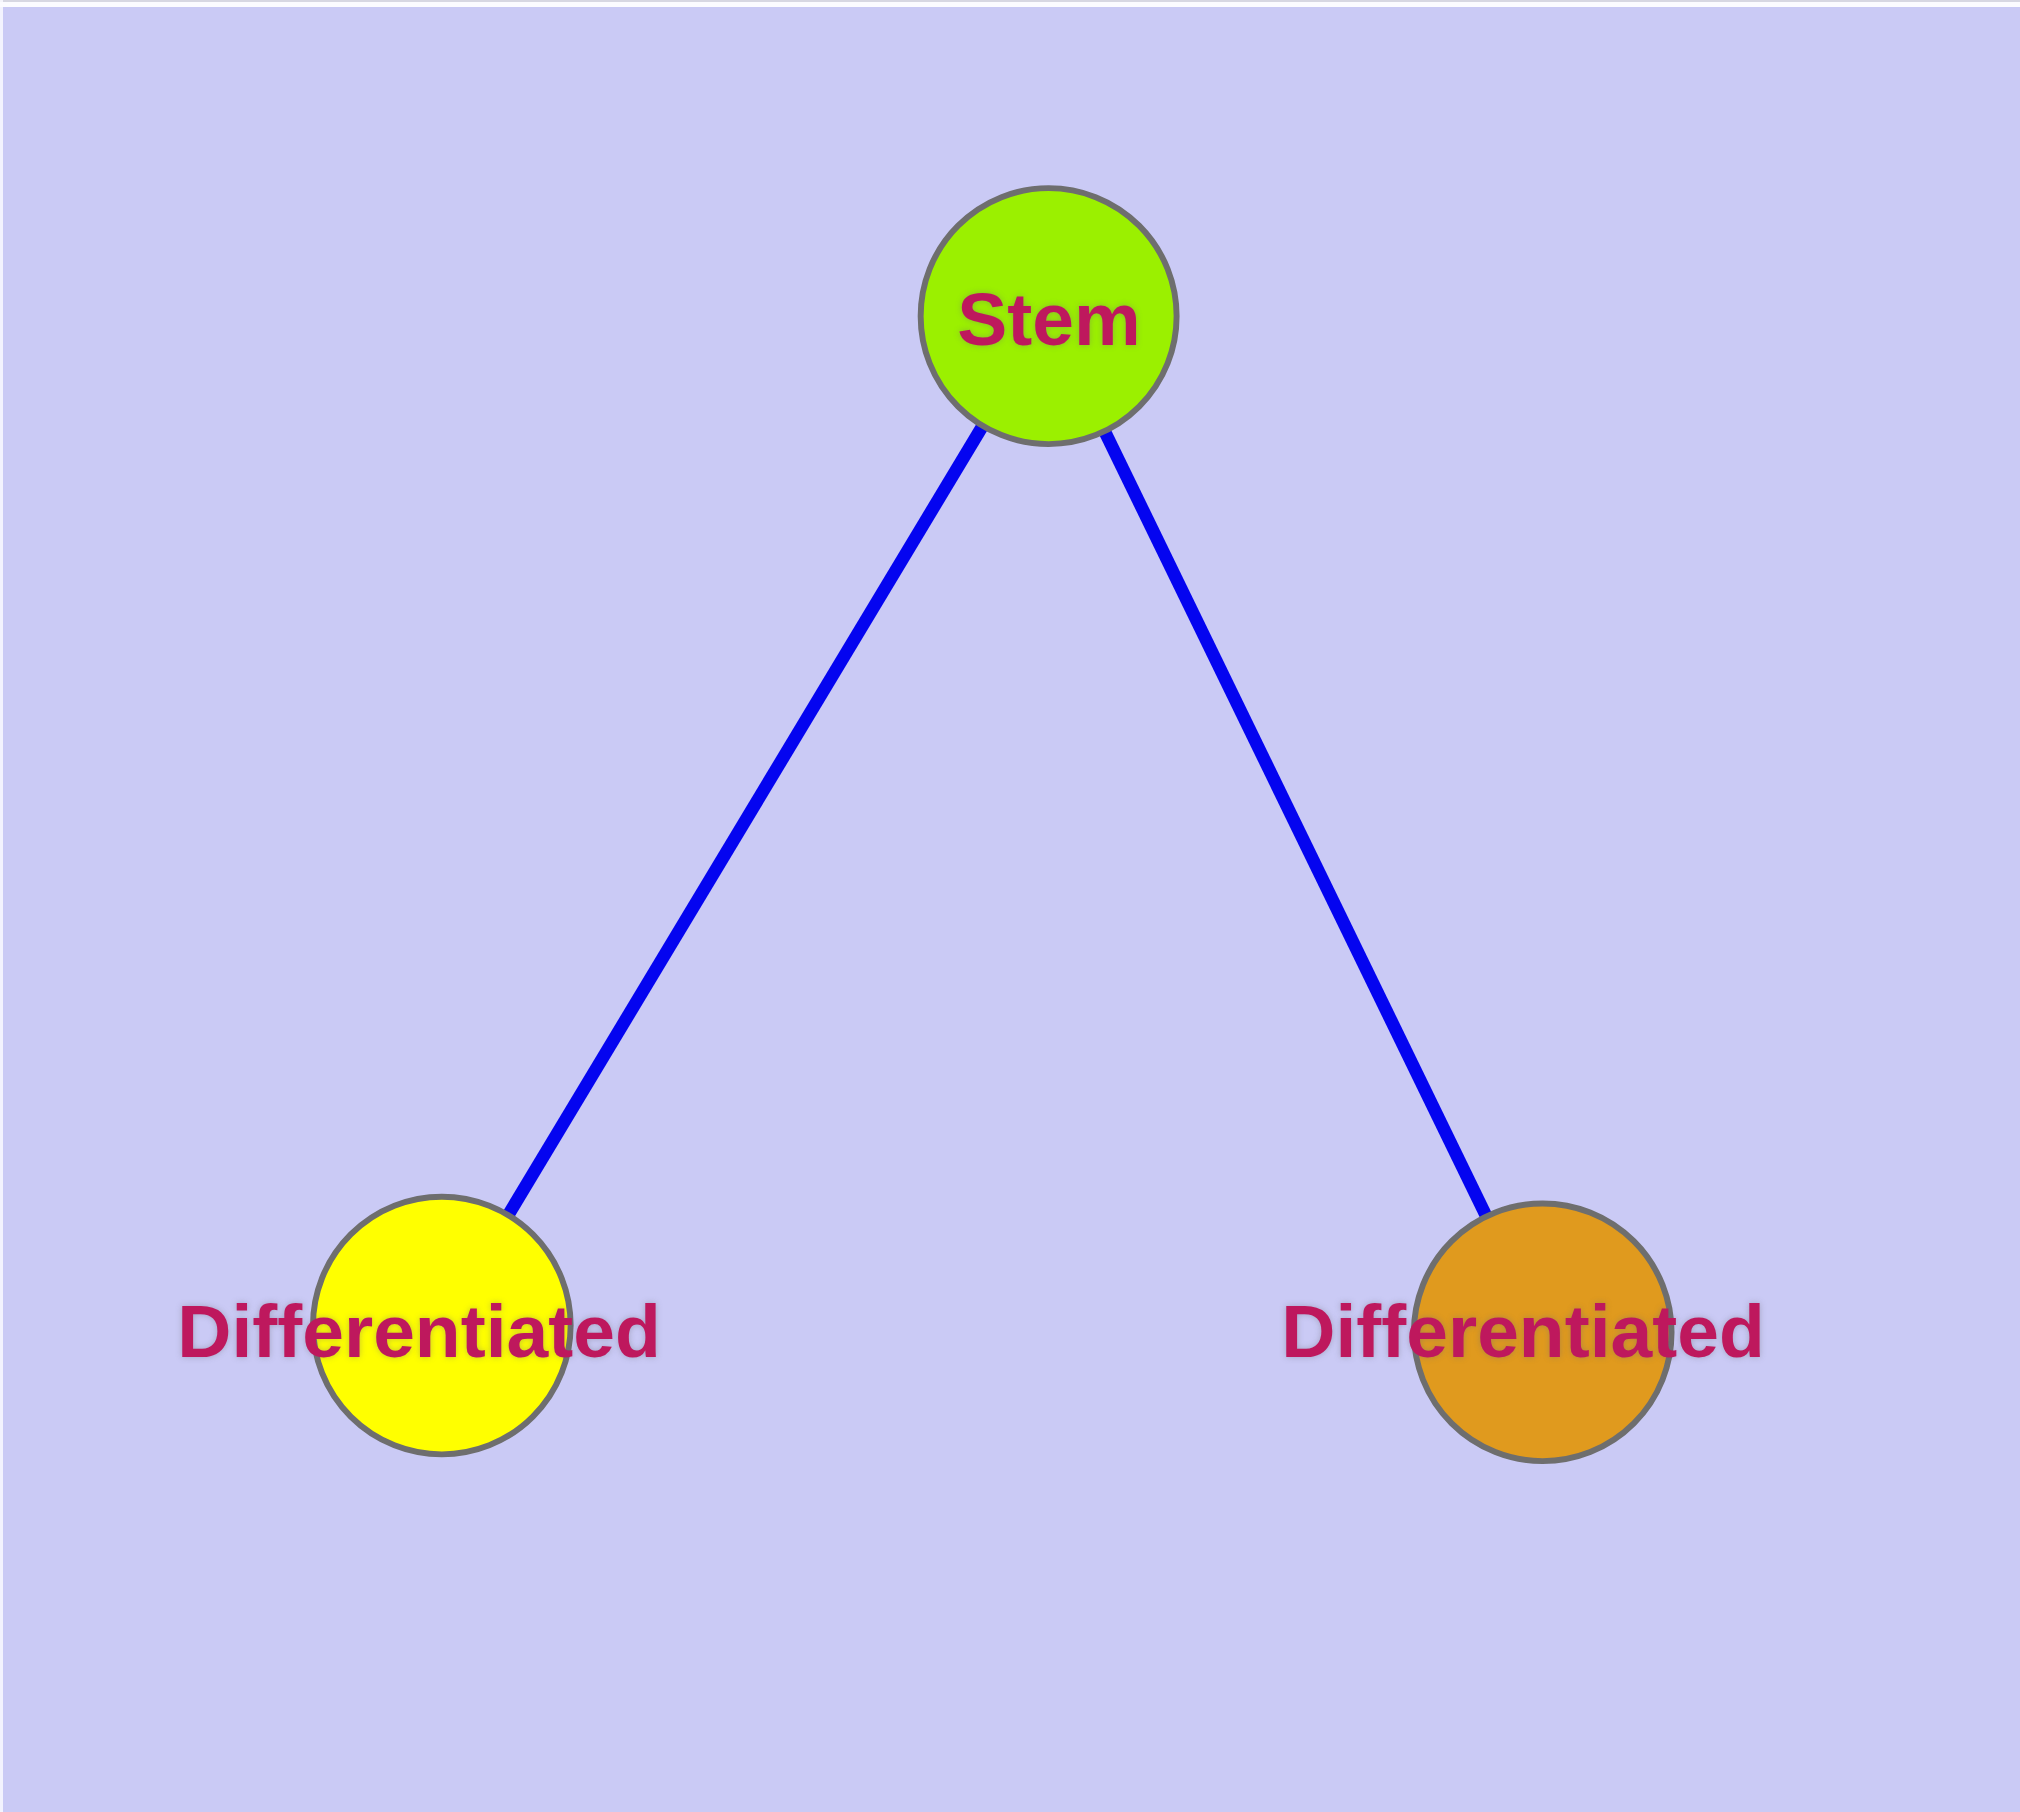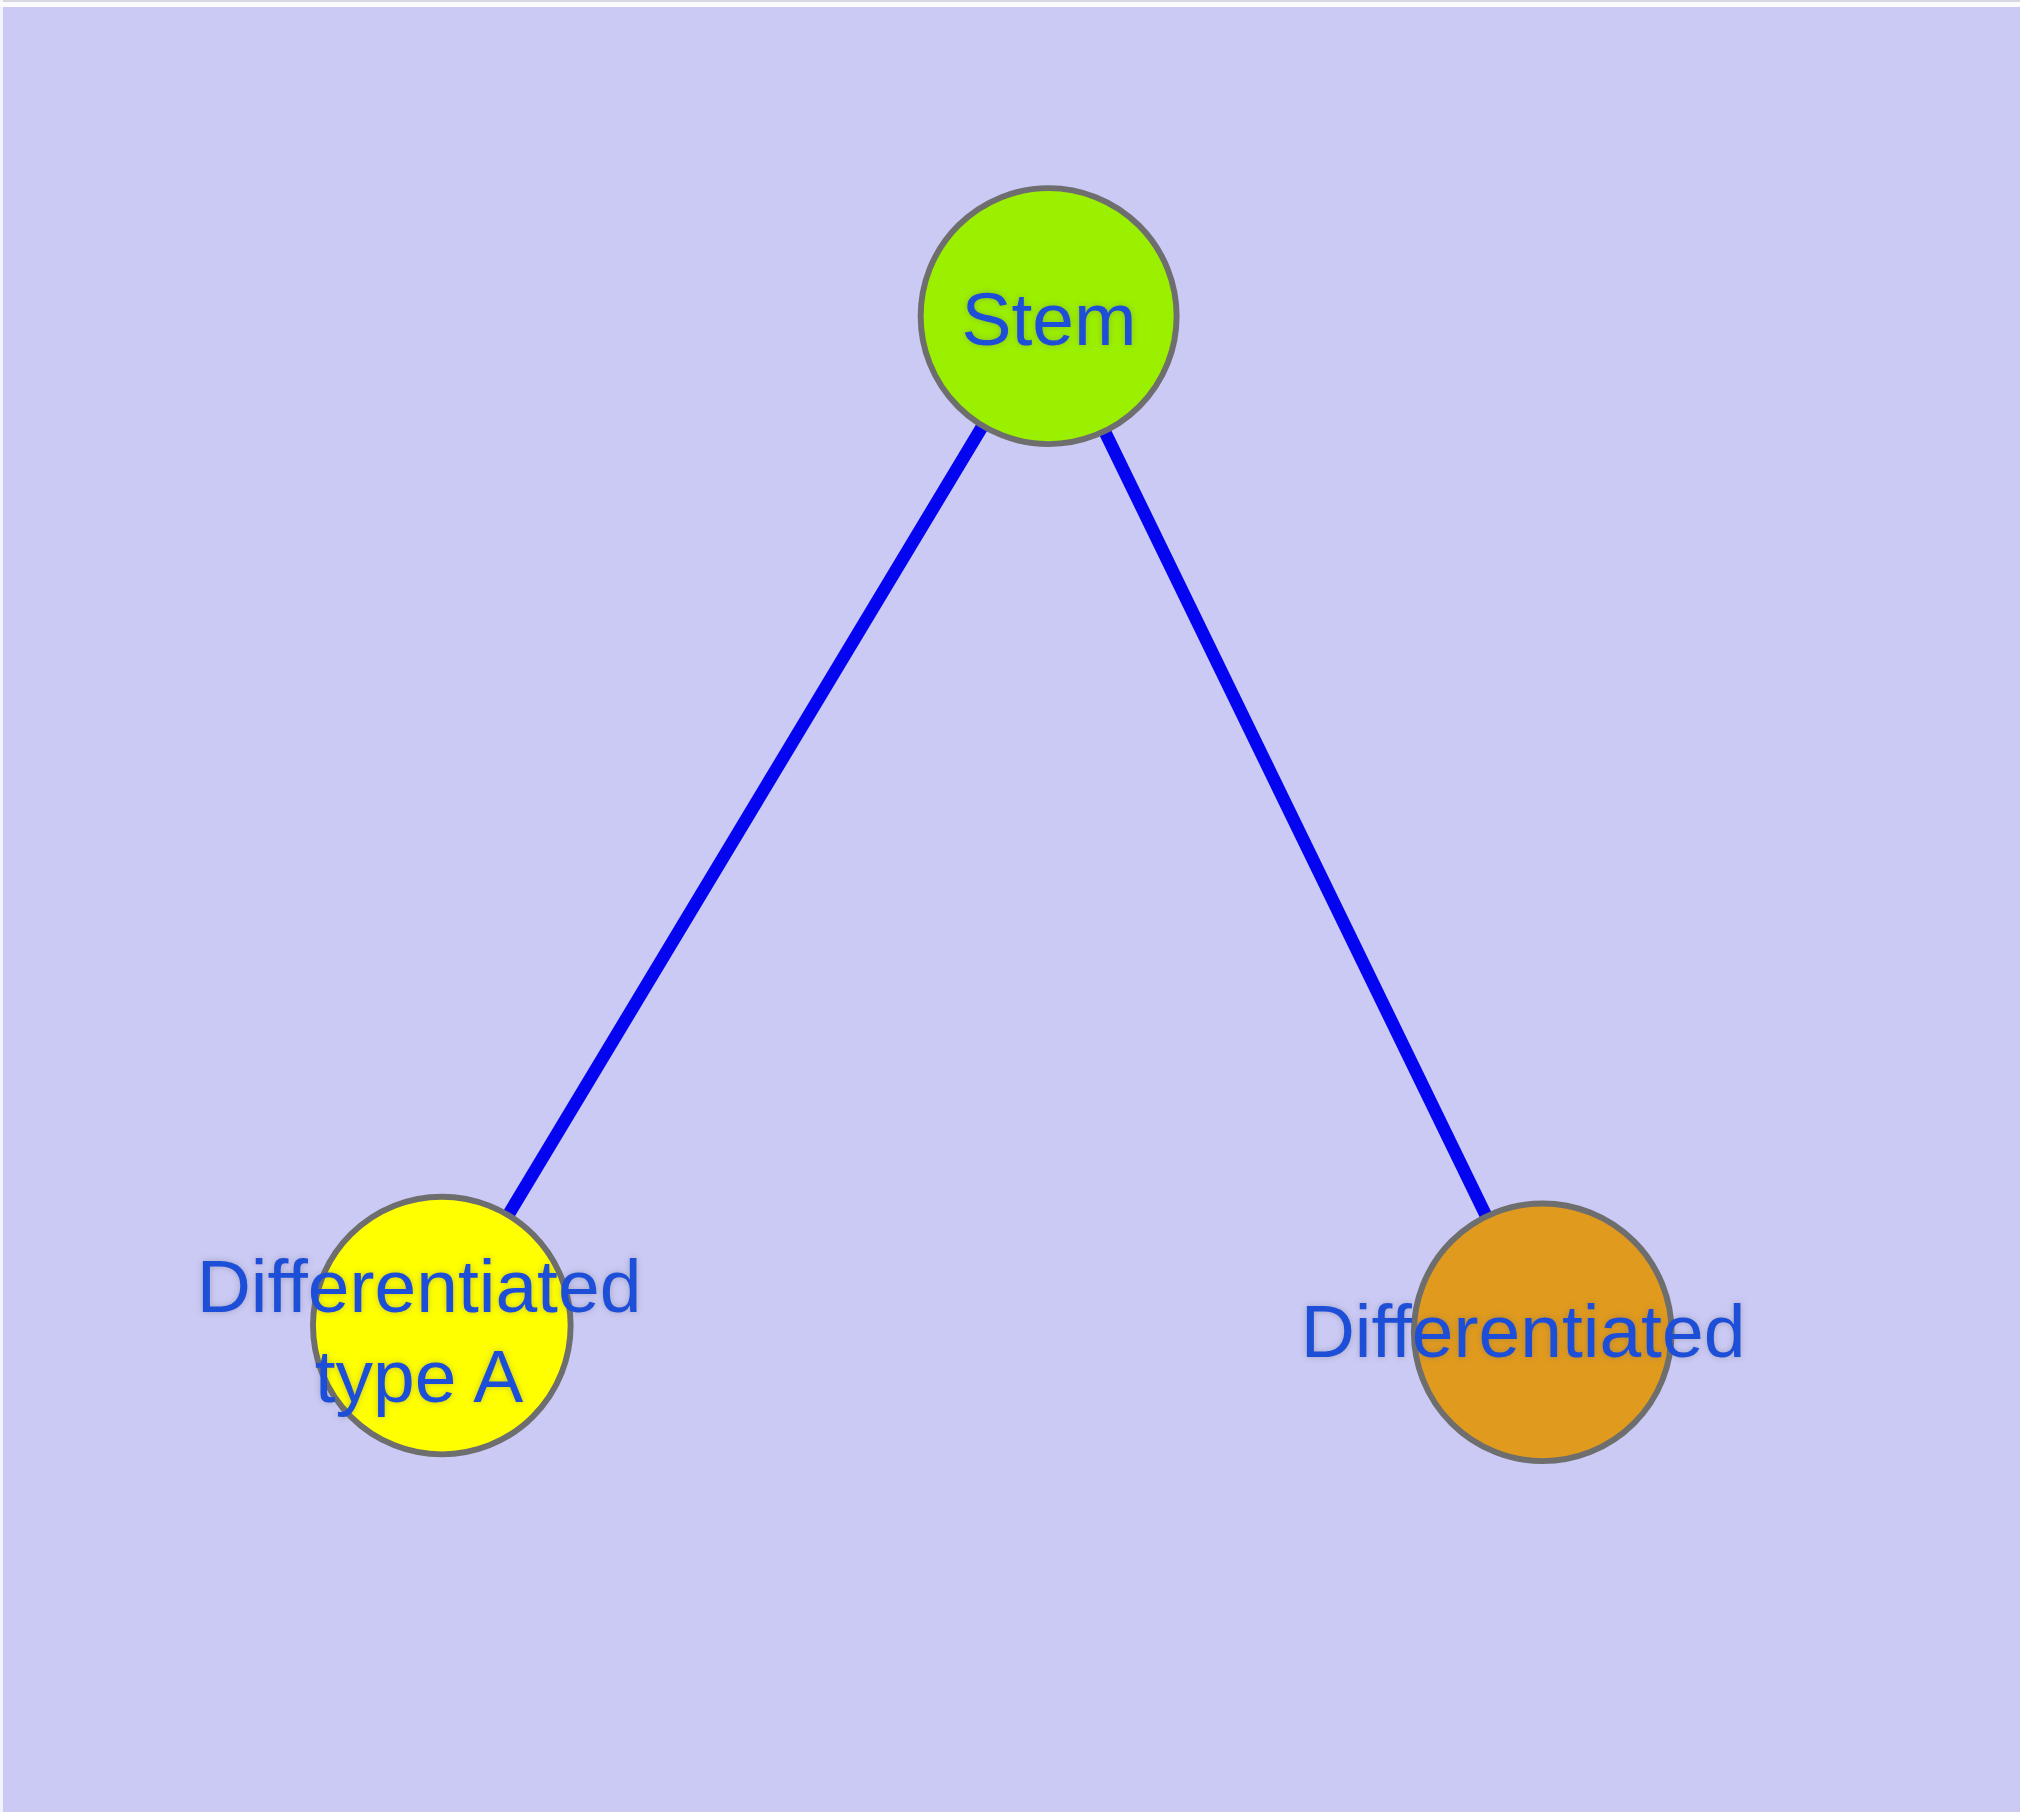--- a/index.html
+++ b/index.html
@@ -32,22 +32,22 @@
   }
   svg.graph {
     position: absolute;
     top: 0; left: 0;
     width: 2021px;
     height: 1812px;
   }
   .node-label {
     position: absolute;
     transform: translate(-50%, -50%);
-    color: #1d4ed8;
-    font-weight: normal;
+    color: #be185d;
+    font-weight: bold;
     font-size: 75px;
     line-height: 1.2;
     text-align: center;
     white-space: nowrap;
     letter-spacing: 0;
     text-shadow: 0 0 6px rgba(105, 105, 115, 0.40);
     z-index: 3;
   }
 </style>
 </head>
@@ -64,20 +64,19 @@
       <circle cx="521" cy="1564" r="152" fill="#FFFF00" stroke="#6E6E6E" stroke-width="7"></circle>
       <circle cx="1820" cy="1572" r="152" fill="#E09A1E" stroke="#6E6E6E" stroke-width="7"></circle>
     </svg>
 
   <div class="node-label" style="left: 1049px; top: 319px;">
     <div>Stem</div>
   </div>
 
   <div class="node-label" style="left: 419px; top: 1331px;">
     <div>Differentiated</div>
-    <div>type A</div>
   </div>
 
   <div class="node-label" style="left: 1523px; top: 1331px;">
     <div>Differentiated</div>
   </div>
 </div>
 
 
 </body></html>

